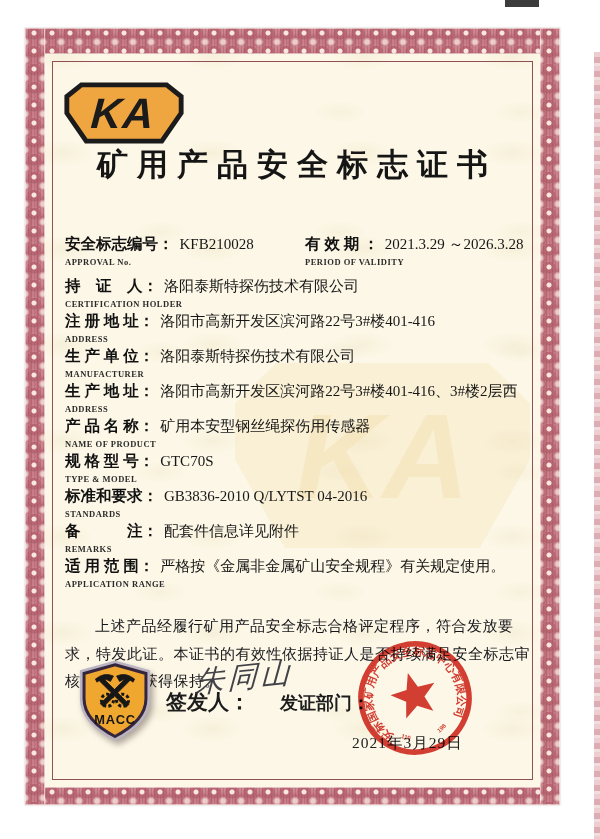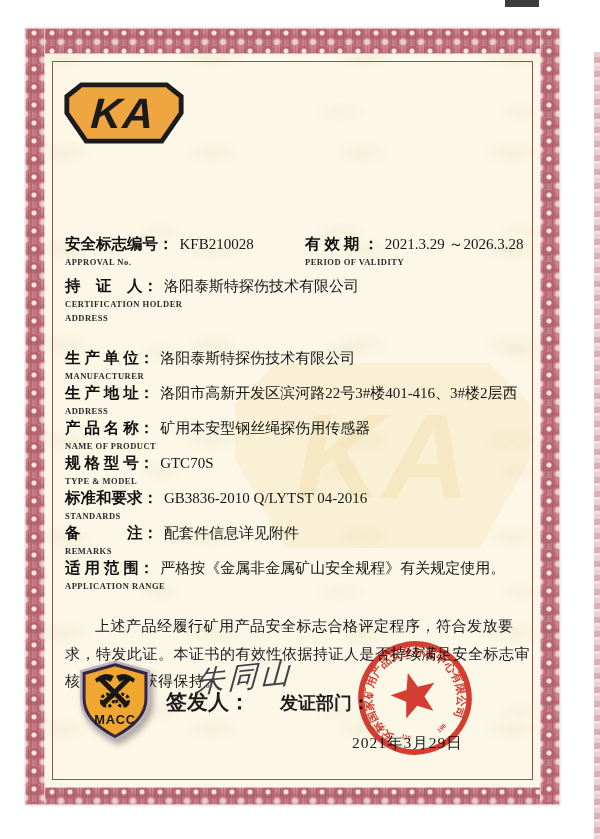--- a/index.html
+++ b/index.html
@@ -96,20 +96,21 @@
         <span>KA</span>
       </div>
 
     <div class="logo">
       <svg width="122" height="62" viewBox="0 0 124 64">
         <polygon points="18,3 106,3 121,15 121,32 101,61 23,61 3,32 3,15" fill="#efa640" stroke="#1b1b1b" stroke-width="5"></polygon>
         <text x="63" y="47" text-anchor="middle" font-family="Liberation Sans, DejaVu Sans, sans-serif" font-weight="900" font-style="italic" font-size="44" letter-spacing="1" fill="#1b1b1b" transform="skewX(-4)">KA</text>
       </svg>
     </div>
 
+    <div class="title">矿用产品安全标志证书</div>
 
     <div class="row-approval">
       <div class="appr">
         <div class="fline">
           <span class="flabel">安全标志编号：</span><span class="fvalue">KFB210028</span>
         </div>
         <div class="fsub">APPROVAL No.</div>
       </div>
       <div class="valid">
         <div class="fline">
@@ -121,20 +122,23 @@
 
     <div class="fields" id="fields">
   <div class="field">
     <div class="fline">
       <span class="flabel">持　证　人：</span><span class="fvalue">洛阳泰斯特探伤技术有限公司</span>
     </div>
     <div class="fsub">CERTIFICATION HOLDER</div>
   </div>
 
   <div class="field">
+    <div class="fline">
+      <span class="flabel">注 册 地 址：</span><span class="fvalue">洛阳市高新开发区滨河路22号3#楼401-416</span>
+    </div>
     <div class="fsub">ADDRESS</div>
   </div>
 
   <div class="field">
     <div class="fline">
       <span class="flabel">生 产 单 位：</span><span class="fvalue">洛阳泰斯特探伤技术有限公司</span>
     </div>
     <div class="fsub">MANUFACTURER</div>
   </div>
 

